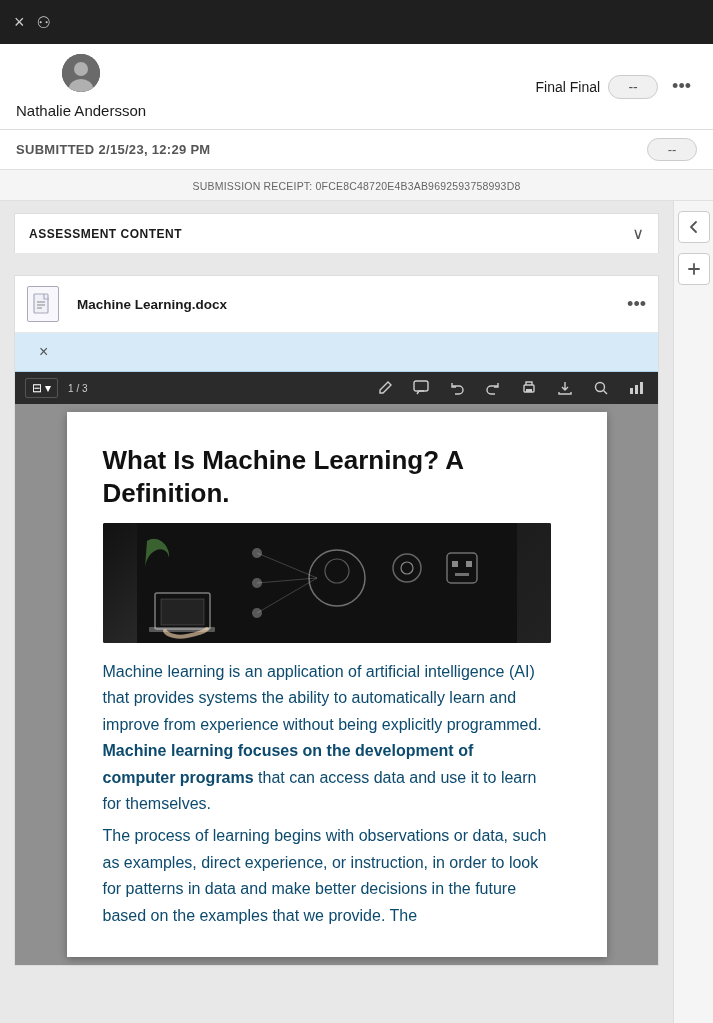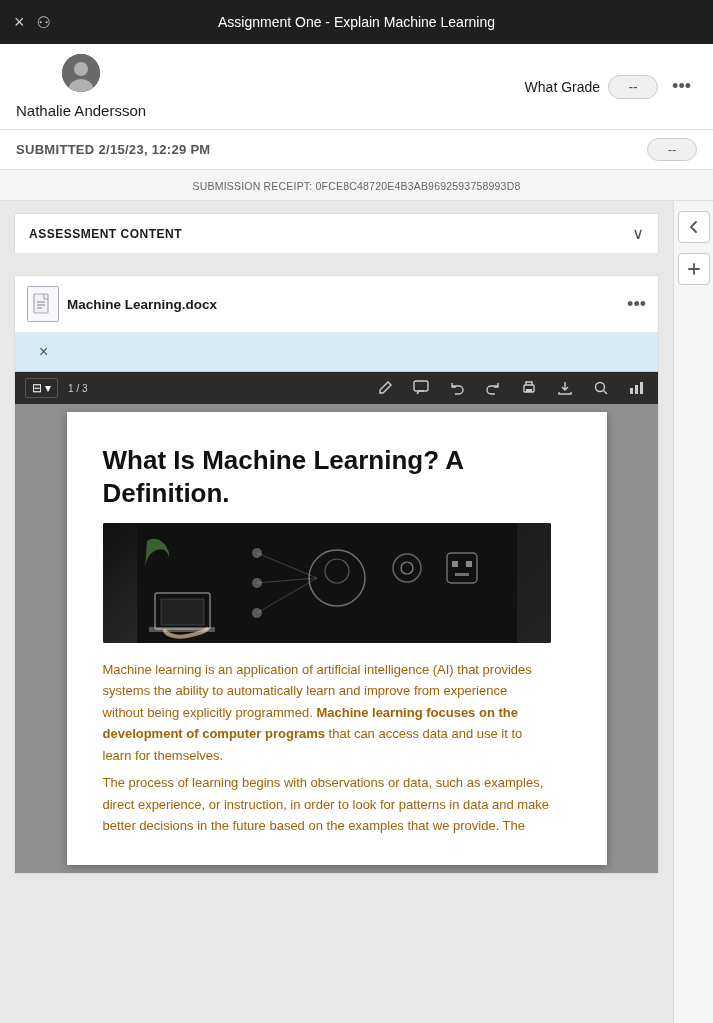--- a/index.html
+++ b/index.html
@@ -220,20 +220,21 @@
       border-radius: 2px;
     }
     .doc-icon svg {
       width: 20px;
       height: 22px;
     }
     .doc-name {
       font-size: 13.5px;
       font-weight: 600;
       color: #1a1a1a;
+      margin-left: 10px;
     }
     .doc-more {
       background: none;
       border: none;
       cursor: pointer;
       font-size: 18px;
       color: #555;
     }
 
     
@@ -342,22 +343,22 @@
     .pdf-image-inner {
       width: 100%;
       height: 100%;
       background: linear-gradient(135deg, #111 0%, #333 40%, #1a1a1a 60%, #222 100%);
       display: flex;
       align-items: center;
       justify-content: center;
       position: relative;
     }
     .pdf-body-text {
-      font-size: 13px;
-      color: #a16207;
+      font-size: 16px;
+      color: #0c4a6e;
       line-height: 1.65;
     }
     .pdf-body-text strong {
       font-weight: 700;
     }
 
     
     .right-sidebar {
       width: 40px;
       background: #f5f5f5;
@@ -389,38 +390,37 @@
     }
   </style>
 </head>
 <body>
 
 <div class="title-bar">
   <div class="window-controls">
     <span style="color:#ccc;font-size:18px;cursor:pointer;">×</span>
     <span style="color:#ccc;font-size:16px;cursor:pointer;">⚇</span>
   </div>
-  <span class="title-text">Assignment One - Explain Machine Learning</span>
 </div>
 
 <div class="header-row">
   <div class="user-info">
     <div class="avatar">
       <div class="avatar-inner">
         <svg viewBox="0 0 38 38" width="38" height="38" xmlns="http://www.w3.org/2000/svg">
           <circle cx="19" cy="19" r="19" fill="#6a6a6a"></circle>
           <circle cx="19" cy="15" r="7" fill="#b0b0b0"></circle>
           <ellipse cx="19" cy="34" rx="12" ry="9" fill="#b0b0b0"></ellipse>
         </svg>
       </div>
     </div>
     <span class="user-name">Nathalie Andersson</span>
   </div>
   <div class="grade-section">
-    <span class="grade-label">What Grade</span>
+    <span class="grade-label">Final Final</span>
     <span class="grade-pill">--</span>
     <button class="more-btn">•••</button>
   </div>
 </div>
 
 <div class="submitted-row">
   <span class="submitted-text">SUBMITTED 2/15/23, 12:29 PM</span>
   <span class="submitted-pill">--</span>
 </div>
 

